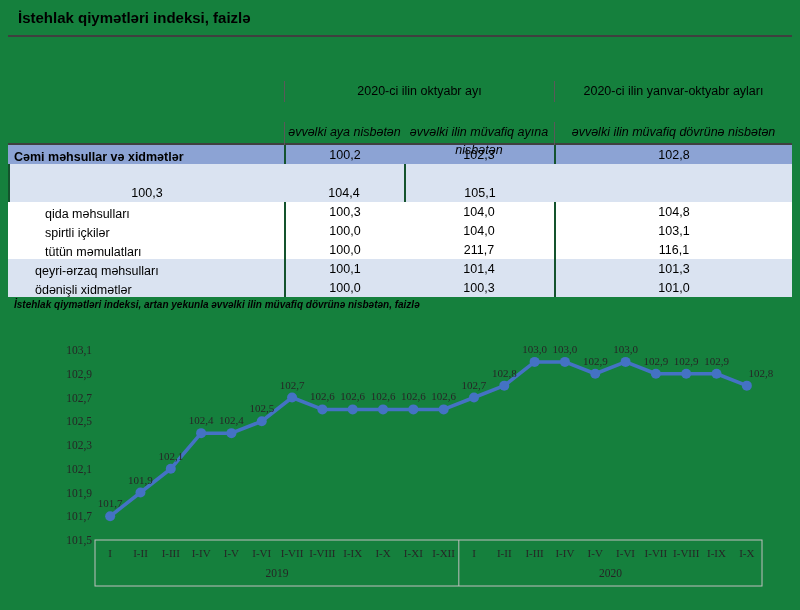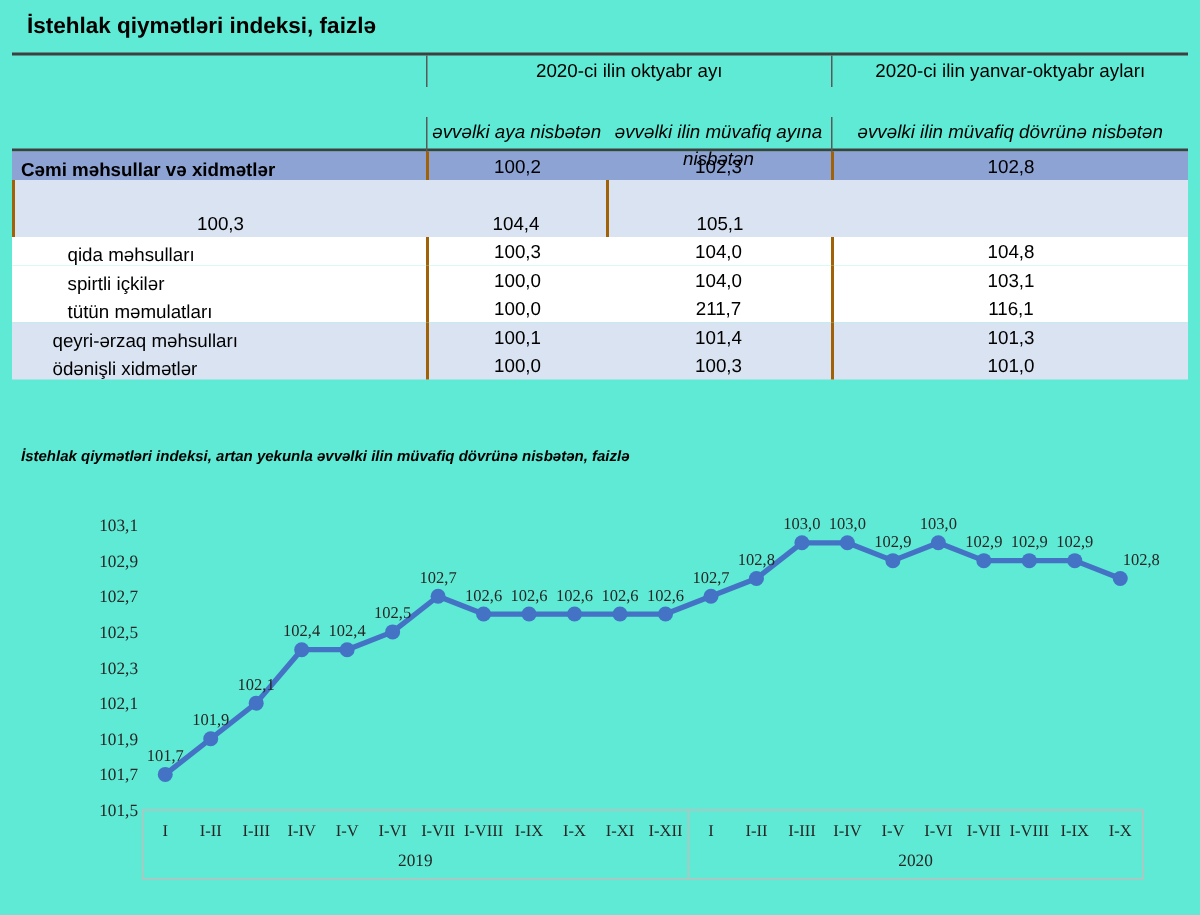--- a/index.html
+++ b/index.html
@@ -1,31 +1,31 @@
 <!DOCTYPE html>
 <html><head>
 <meta charset="utf-8">
 <style>
   * { margin:0; padding:0; box-sizing:border-box; }
   html,body { background:#fff; }
   .page {
-    position:relative; width:800px; height:610px; background:#5eead4;
+    position:relative; width:800px; height:610px; background:#15803d;
     font-family:"Liberation Sans", sans-serif; color:#000; overflow:hidden;
   }
   .doc-title {
     position:absolute; left:18px; top:9px;
     font-size:15px; font-weight:bold;
   }
   .cpi-table {
     position:absolute; left:8px; top:35px; width:784px;
     border-top:2px solid #3f3f3f;
     font-size:12.5px;
   }
   .hrow1 {
-    display:grid; grid-template-columns:276px 270px 238px; height:21px;
+    display:grid; grid-template-columns:276px 270px 238px; height:21px;margin-top:44px;
   }
   .hrow1 .hgroup {
     text-align:center; line-height:21px; border-left:1.5px solid #595959;
     white-space:nowrap; overflow:hidden;
   }
   .hrow2 {
     display:grid; grid-template-columns:276px 120px 150px 238px; height:41px;
   }
   .hsub {
     font-style:italic; text-align:center; line-height:1.45;
@@ -33,21 +33,21 @@
     padding-top:1px;
     margin-top:20px;
   }
   .hsub.bL { border-left:1.5px solid #595959; }
   .thead { border-bottom:2px solid #3f3f3f; }
   .trow {
     display:grid; grid-template-columns:276px 120px 150px 238px;
   }
   .trow .c { display:flex; align-items:flex-end; }
   .trow .v { justify-content:center; padding-bottom:2px; }
-  .trow .v.stripe { border-left:2px solid #a16207; }
+  .trow .v.stripe { border-left:2px solid #14532d; }
   .trow.total { background:#8ca3d4; height:19px; }
   .trow.total .label { font-weight:bold; padding-left:6px; }
   .trow.band  { background:#dae3f1; }
   .trow.plain { background:#ffffff; }
   .h1 { height:19px; } .h2 { height:38px; }
   .lbl-1 { padding-left:10px; }
   .lbl-2 { padding-left:13px; text-indent:15px; line-height:1.5; display:block !important; }
   .lbl-3 { padding-left:37px; }
   .lbl-4 { padding-left:27px; }
   .chart-title {

